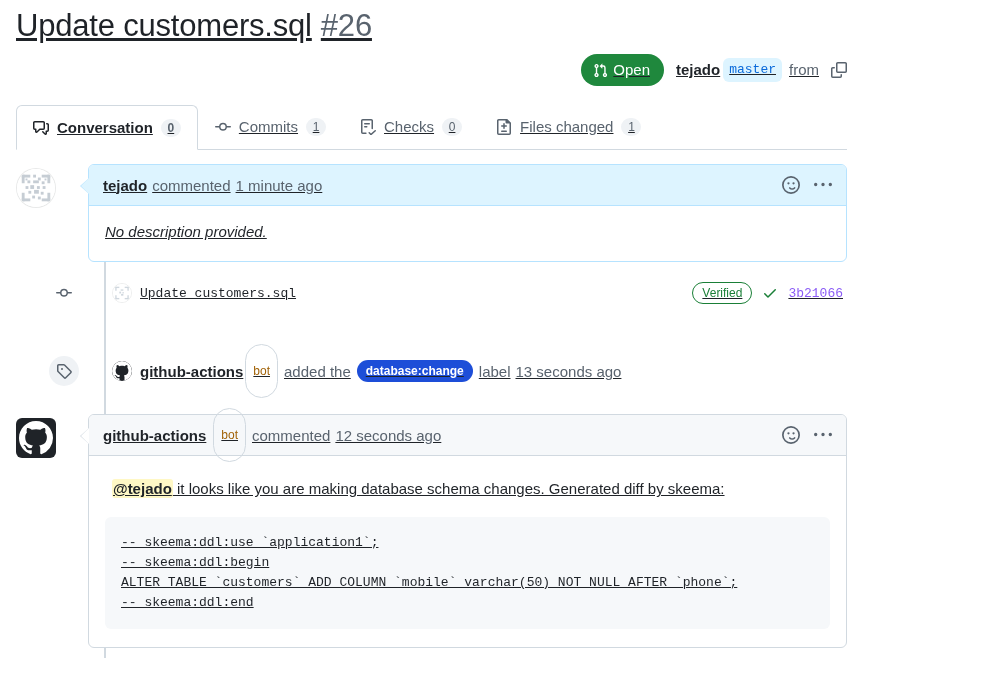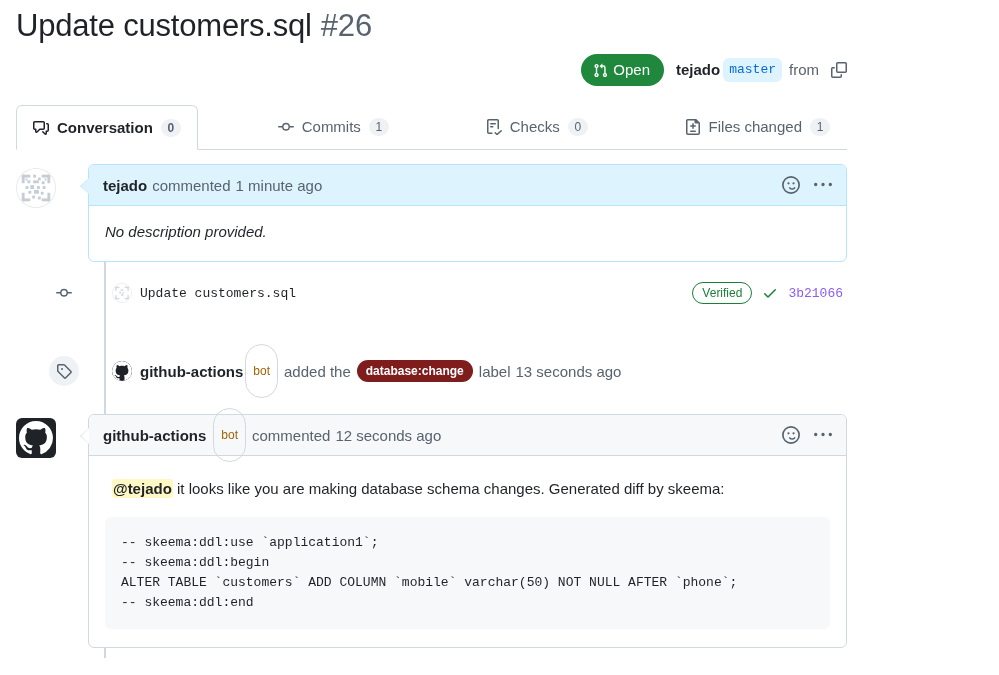--- a/index.html
+++ b/index.html
@@ -6,21 +6,21 @@
   html, body {
     margin: 0;
     padding: 0;
     width: 999px;
     height: 675px;
     background: #ffffff;
     font-family: "Liberation Sans", sans-serif;
     color: #1f2328;
     overflow: hidden;
   }
-  .page { position: relative; width: 863px; height: 675px; padding: 0 16px; }
+  .page { position: relative; width: 863px; height: 675px; padding: 0 16px; text-decoration: underline; }
 
   
   .title-row {
     display: flex;
     align-items: baseline;
     padding-top: 4px;
     font-size: 31px;
     font-weight: 400;
     letter-spacing: -0.2px;
     line-height: 44px;
@@ -72,21 +72,20 @@
   }
 
   
   .tabs {
     display: flex;
     align-items: flex-end;
     margin-top: 18px;
     border-bottom: 1px solid #d1d9e0;
     height: 46px;
     padding-left: 0;
-    justify-content: space-between;
   }
   .tab {
     display: flex;
     align-items: center;
     gap: 8px;
     height: 45px;
     padding: 0 16px;
     font-size: 15px;
     color: #59636e;
     cursor: pointer;
@@ -271,21 +270,21 @@
     display: flex; align-items: center; justify-content: center;
     border: none;
   }
   .commit-msg {
     font-family: "Liberation Mono", monospace;
     font-size: 13px;
     color: #1f2328;
   }
   .bold-user { font-weight: 600; color: #1f2328; }
   .label-chip {
-    background: #7f1d1d;
+    background: #1d4ed8;
     color: #ffffff;
     border-radius: 999px;
     padding: 2px 9px;
     font-size: 12px;
     font-weight: 600;
     margin: 0 6px;
     line-height: 18px;
   }
   .commit-right {
     margin-left: auto;

